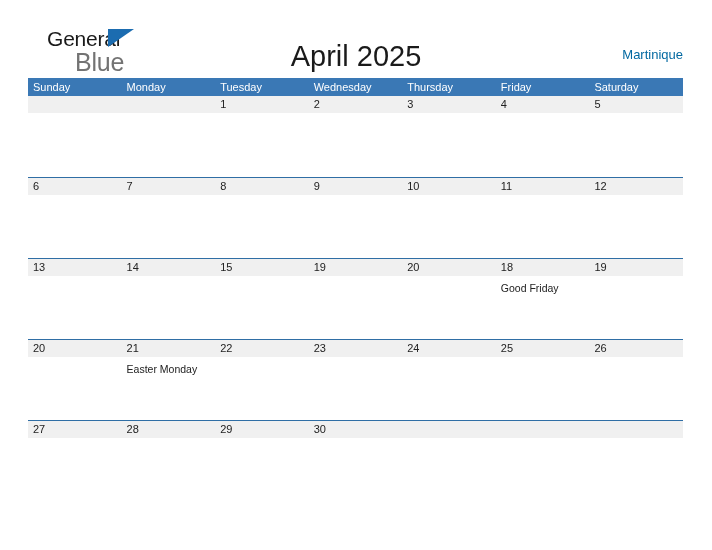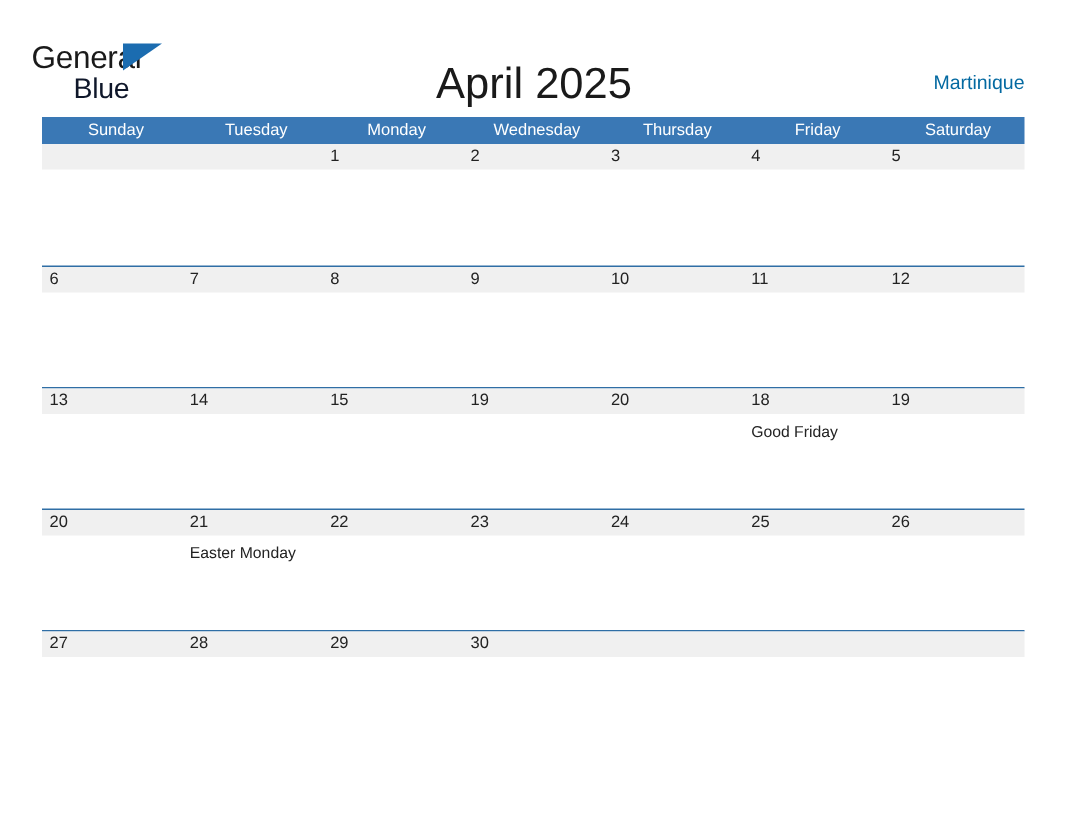--- a/index.html
+++ b/index.html
@@ -27,21 +27,21 @@
   .top-bar {
     position: absolute;
     left: 0;
     top: 0;
     width: 712px;
     height: 78px;
   }
 
   .logo {
     position: absolute;
-    left: 21px;
+    left: 47px;
     top: 28px;
     width: 95px;
     height: 42px;
     line-height: 1;
     user-select: none;
   }
   .logo-row-1 {
     position: relative;
     display: block;
     font-size: 21px;
@@ -55,22 +55,22 @@
     top: 1px;
     width: 0;
     height: 0;
     border-left: 26px solid #1b6cb0;
     border-bottom: 18px solid transparent;
   }
   .logo-row-2 {
     display: block;
     margin-top: 1px;
     margin-left: 28px;
-    font-size: 19px;
-    color: #0f172a;
+    font-size: 25px;
+    color: #737373;
     letter-spacing: -0.2px;
   }
 
   .page-title {
     position: absolute;
     left: 0;
     top: 40px;
     width: 712px;
     text-align: center;
     font-size: 29px;
@@ -93,21 +93,20 @@
     left: 28px;
     top: 78px;
     width: 655px;
   }
 
   .weekday-header {
     display: flex;
     width: 655px;
     height: 18px;
     background: #3a78b5;
-    text-align: center;
   }
   .weekday-cell {
     width: 93.571428px;
     box-sizing: border-box;
     padding-left: 5px;
     color: #ffffff;
     font-size: 11px;
     line-height: 18px;
     white-space: nowrap;
     overflow: hidden;
@@ -182,22 +181,22 @@
     <div class="page-title">April 2025</div>
 
     <div class="region-label">Martinique</div>
 
   </div>
 
   <div class="calendar">
 
     <div class="weekday-header">
       <div class="weekday-cell">Sunday</div>
+      <div class="weekday-cell">Monday</div>
       <div class="weekday-cell">Tuesday</div>
-      <div class="weekday-cell">Monday</div>
       <div class="weekday-cell">Wednesday</div>
       <div class="weekday-cell">Thursday</div>
       <div class="weekday-cell">Friday</div>
       <div class="weekday-cell">Saturday</div>
     </div>
 
     <div id="weeks-container">
         <div class="week-row">
           <div class="date-band">
             <div class="day-cell">

